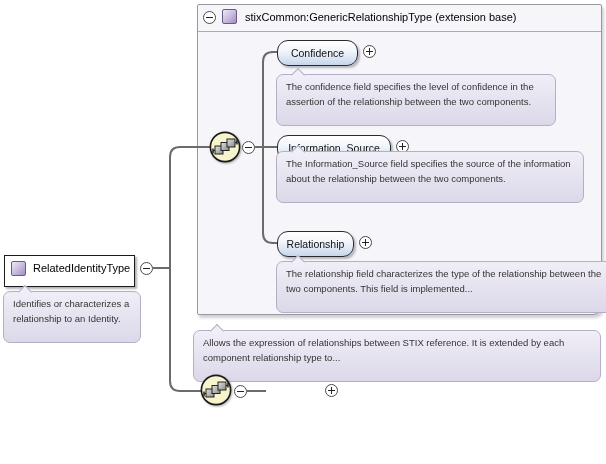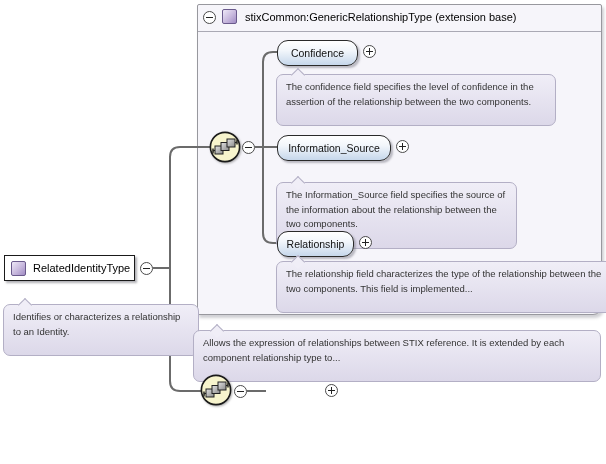--- a/index.html
+++ b/index.html
@@ -32,21 +32,21 @@
   .pill{
     position:absolute;height:26px;border:1px solid #2a2a2a;border-radius:11px;
     background:linear-gradient(#ffffff 0%,#f2f6fb 40%,#c6d7eb 100%);
     box-shadow:2px 2px 2px rgba(110,110,125,.45);
     display:flex;align-items:center;justify-content:center;
     font-size:10.5px;color:#111;box-sizing:border-box;z-index:2;cursor:pointer;white-space:nowrap;
   }
 
   
   .rootbox{
-    position:absolute;left:4px;top:255px;width:131px;height:26px;background:#fff;
+    position:absolute;left:4px;top:255px;width:131px;height:32px;background:#fff;
     border:1px solid #1a1a1a;box-shadow:2px 2px 2px rgba(100,100,110,.5);
     box-sizing:border-box;z-index:2;cursor:pointer;
   }
   .rootbox .sqicon{left:6px;top:5px;}
   .rootbox-label{position:absolute;left:28px;top:6px;font-size:11px;color:#000;white-space:nowrap;}
 
   
   .tip{
     position:absolute;border:1px solid #b3afc5;border-radius:7px;
     background:linear-gradient(#f0eef7,#dcd8e9);
@@ -106,32 +106,32 @@
     <rect x="2" y="-8" width="8" height="8" fill="url(#sqgrad)" stroke="#222" stroke-width="1"></rect>
   </svg>
   <span class="tg" style="left:242px;top:141px"></span>
 
   <div class="pill" style="left:277px;top:40px;width:81px">Confidence</div>
   <span class="tg plus" style="left:363px;top:45px"></span>
   <div class="tip" style="left:276px;top:74px;width:280px;--ax:16px">The confidence field specifies the level of confidence in the assertion of the relationship between the two components.</div>
 
   <div class="pill" style="left:277px;top:135px;width:114px">Information_Source</div>
   <span class="tg plus" style="left:396px;top:140px"></span>
-  <div class="tip" style="left:276px;top:182px;width:241px;--ax:16px">The Information_Source field specifies the source of the information about the relationship between the two components.</div>
+  <div class="tip" style="left:276px;top:151px;width:308px;--ax:16px">The Information_Source field specifies the source of the information about the relationship between the two components.</div>
 
   <div class="pill" style="left:277px;top:231px;width:77px">Relationship</div>
   <span class="tg plus" style="left:359px;top:236px"></span>
   <div class="tip" style="left:276px;top:261px;width:340px;--ax:16px">The relationship field characterizes the type of the relationship between the two components. This field is implemented...</div>
 
   <div class="rootbox">
     <span class="sqicon"></span>
     <span class="rootbox-label">RelatedIdentityType</span>
   </div>
   <span class="tg" style="left:140px;top:262px"></span>
-  <div class="tip" style="left:3px;top:304px;width:196px;--ax:16px">Identifies or characterizes a relationship to an Identity.</div>
+  <div class="tip" style="left:3px;top:291px;width:138px;--ax:16px">Identifies or characterizes a relationship to an Identity.</div>
 
   <div class="tip" style="left:193px;top:330px;width:408px;--ax:18px">Allows the expression of relationships between STIX reference. It is extended by each component relationship type to...</div>
 
   <svg class="seqicon" style="left:200px;top:374px" width="32" height="32" viewBox="-16 -16 32 32">
     <circle r="14.6" fill="#f7f4cd" stroke="#1a1a1a" stroke-width="1.6"></circle>
     <path d="M-12 4 L12 -5" stroke="#1a1a1a" stroke-width="1.2"></path>
     <path d="M-12 1.5 V6.5 M12 -7.5 V-2.5" stroke="#1a1a1a" stroke-width="1.4"></path>
     <rect x="-10" y="-1" width="8" height="8" fill="url(#sqgrad)" stroke="#222" stroke-width="1"></rect>
     <rect x="-4" y="-4.5" width="8" height="8" fill="url(#sqgrad)" stroke="#222" stroke-width="1"></rect>
     <rect x="2" y="-8" width="8" height="8" fill="url(#sqgrad)" stroke="#222" stroke-width="1"></rect>

